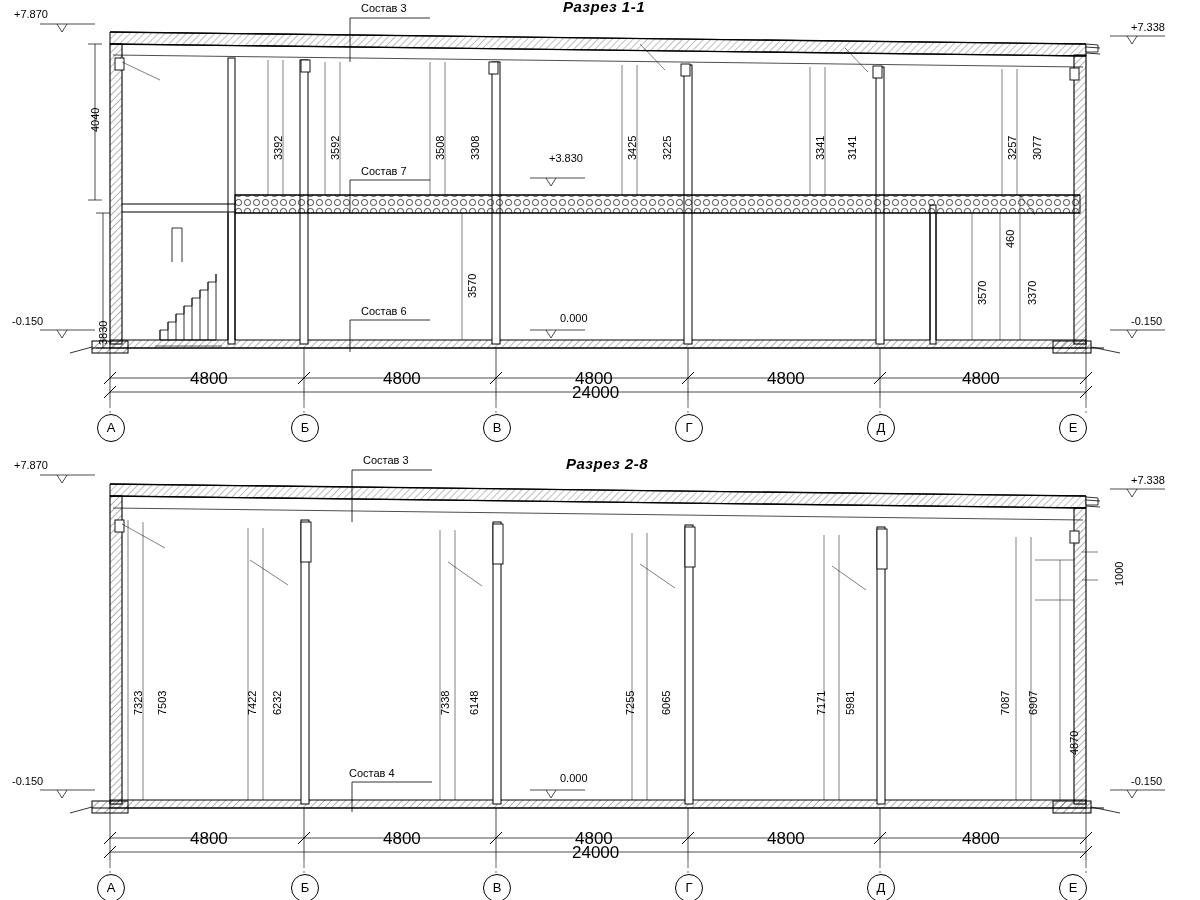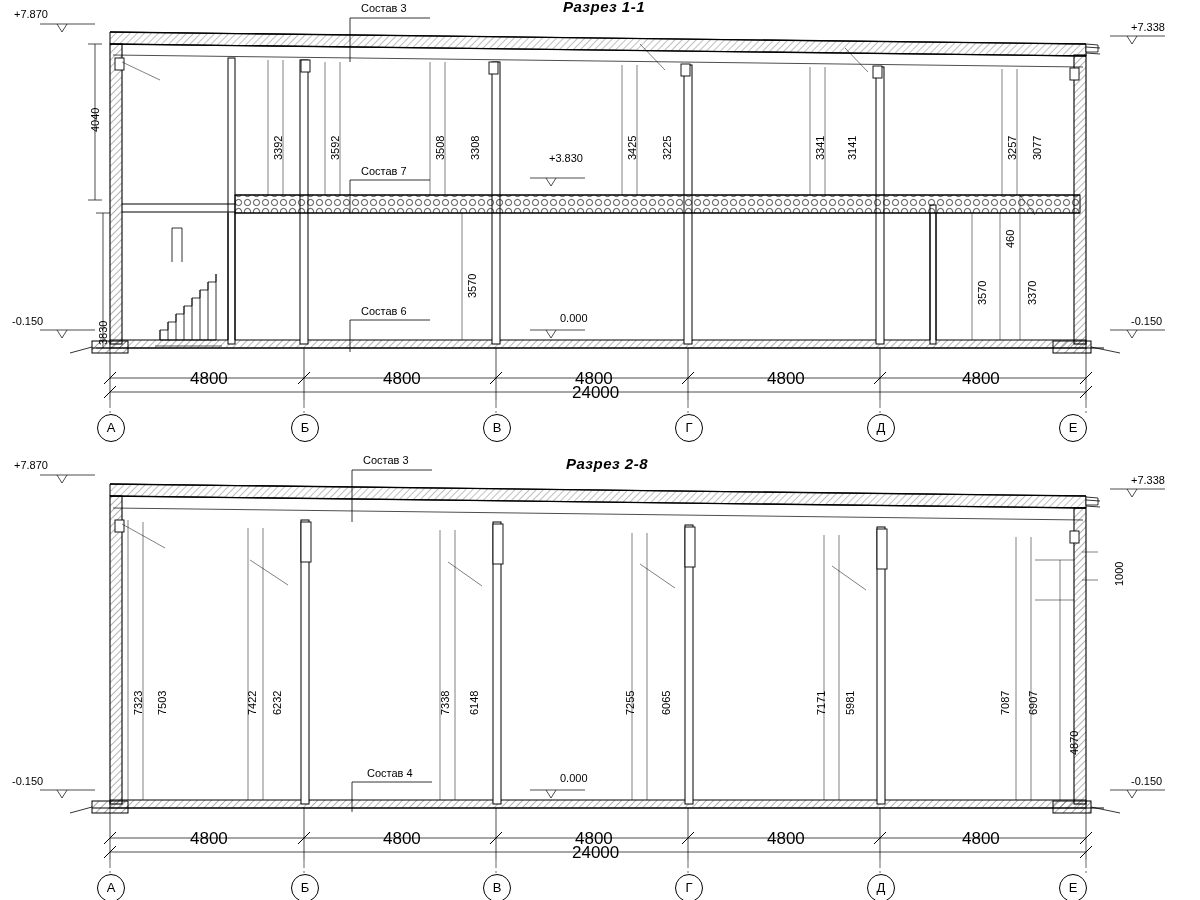--- a/index.html
+++ b/index.html
@@ -359,21 +359,21 @@
 
 <div class="title" style="left:566px;top:455px;">Разрез 2-8</div>
 
 <div class="lbl" style="left:14px;top:460px;">+7.870</div>
 <div class="lbl" style="left:1131px;top:475px;">+7.338</div>
 <div class="lbl" style="left:12px;top:776px;">-0.150</div>
 <div class="lbl" style="left:1131px;top:776px;">-0.150</div>
 <div class="lbl" style="left:560px;top:773px;">0.000</div>
 
 <div class="lbl" style="left:363px;top:455px;">Состав 3</div>
-<div class="lbl" style="left:367px;top:768px;">Состав 4</div>
+<div class="lbl" style="left:349px;top:768px;">Состав 4</div>
 
 <div class="lbl vert" style="left:133px;top:715px;">7323</div>
 <div class="lbl vert" style="left:157px;top:715px;">7503</div>
 <div class="lbl vert" style="left:247px;top:715px;">7422</div>
 <div class="lbl vert" style="left:272px;top:715px;">6232</div>
 <div class="lbl vert" style="left:440px;top:715px;">7338</div>
 <div class="lbl vert" style="left:469px;top:715px;">6148</div>
 <div class="lbl vert" style="left:625px;top:715px;">7255</div>
 <div class="lbl vert" style="left:661px;top:715px;">6065</div>
 <div class="lbl vert" style="left:816px;top:715px;">7171</div>

